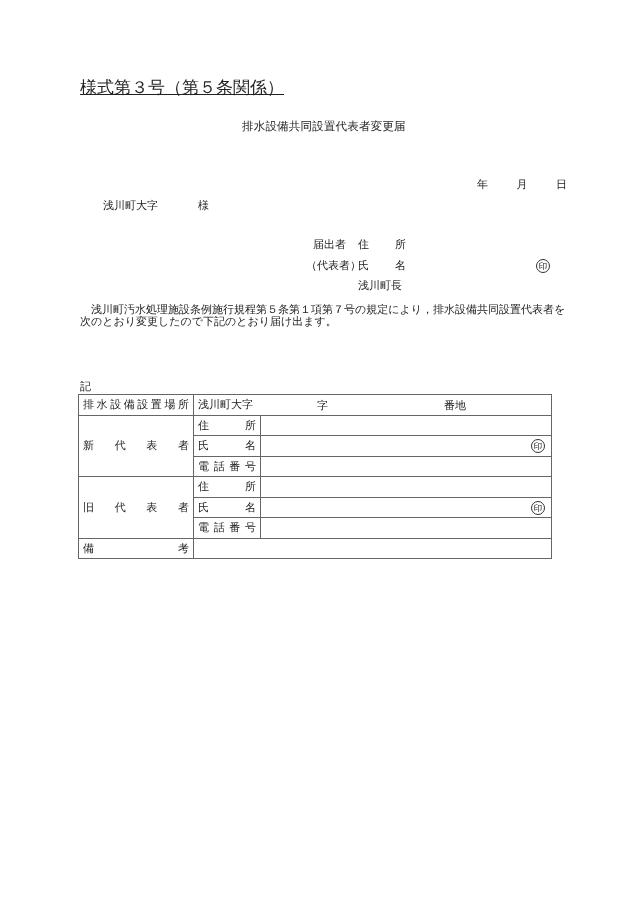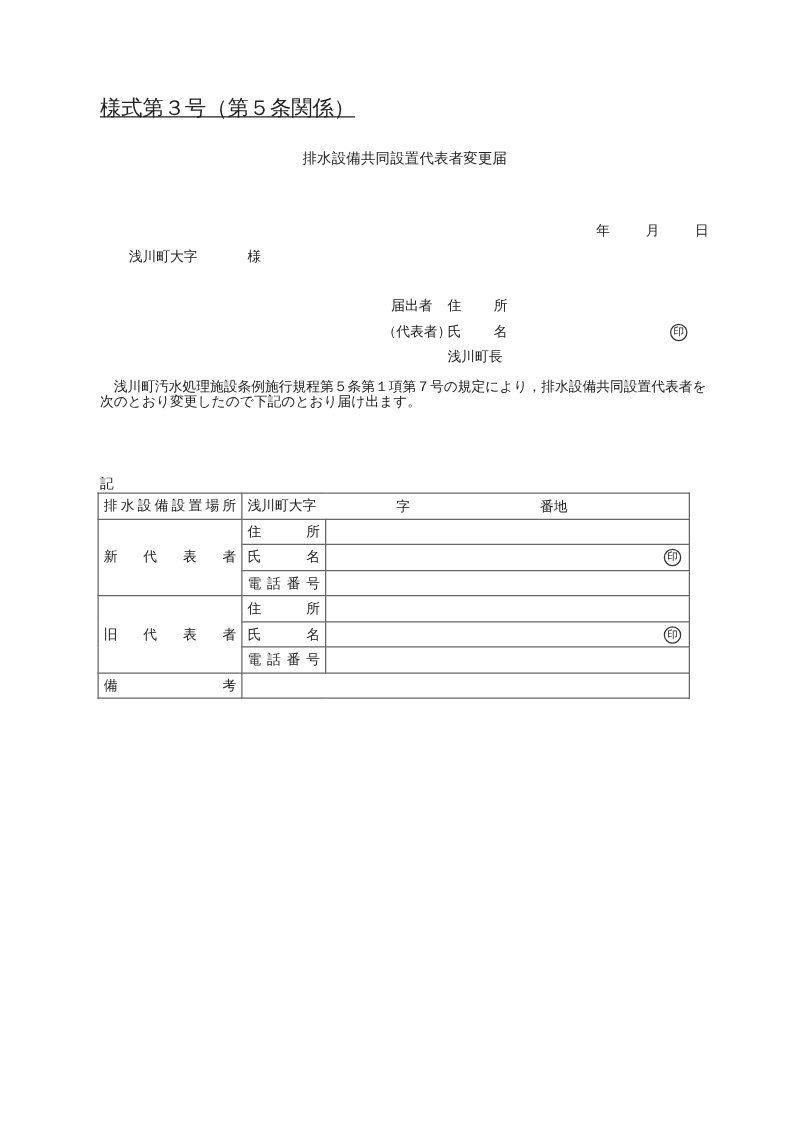--- a/index.html
+++ b/index.html
@@ -62,21 +62,21 @@
     white-space: nowrap;
     line-height: 1;
   }
   .c1 { width: 115px; }
   .c2 { width: 67px; }
   .spread {
     display: flex; justify-content: space-between;
   }
   .place-cell { position: relative; }
   .place-cell .aza { position: absolute; left: 123px; top: 5px; }
-  .place-cell .banchi { position: absolute; left: 238px; top: 5px; }
+  .place-cell .banchi { position: absolute; left: 250px; top: 5px; }
   .sealcell { position: relative; }
   .sealcell .seal { right: 6px; top: 3px; }
   .remarks td { height: 72px; }
 </style>
 </head>
 <body>
 
 <div class="abs form-no">様式第３号（第５条関係）</div>
 <div class="abs title">排水設備共同設置代表者変更届</div>
 

